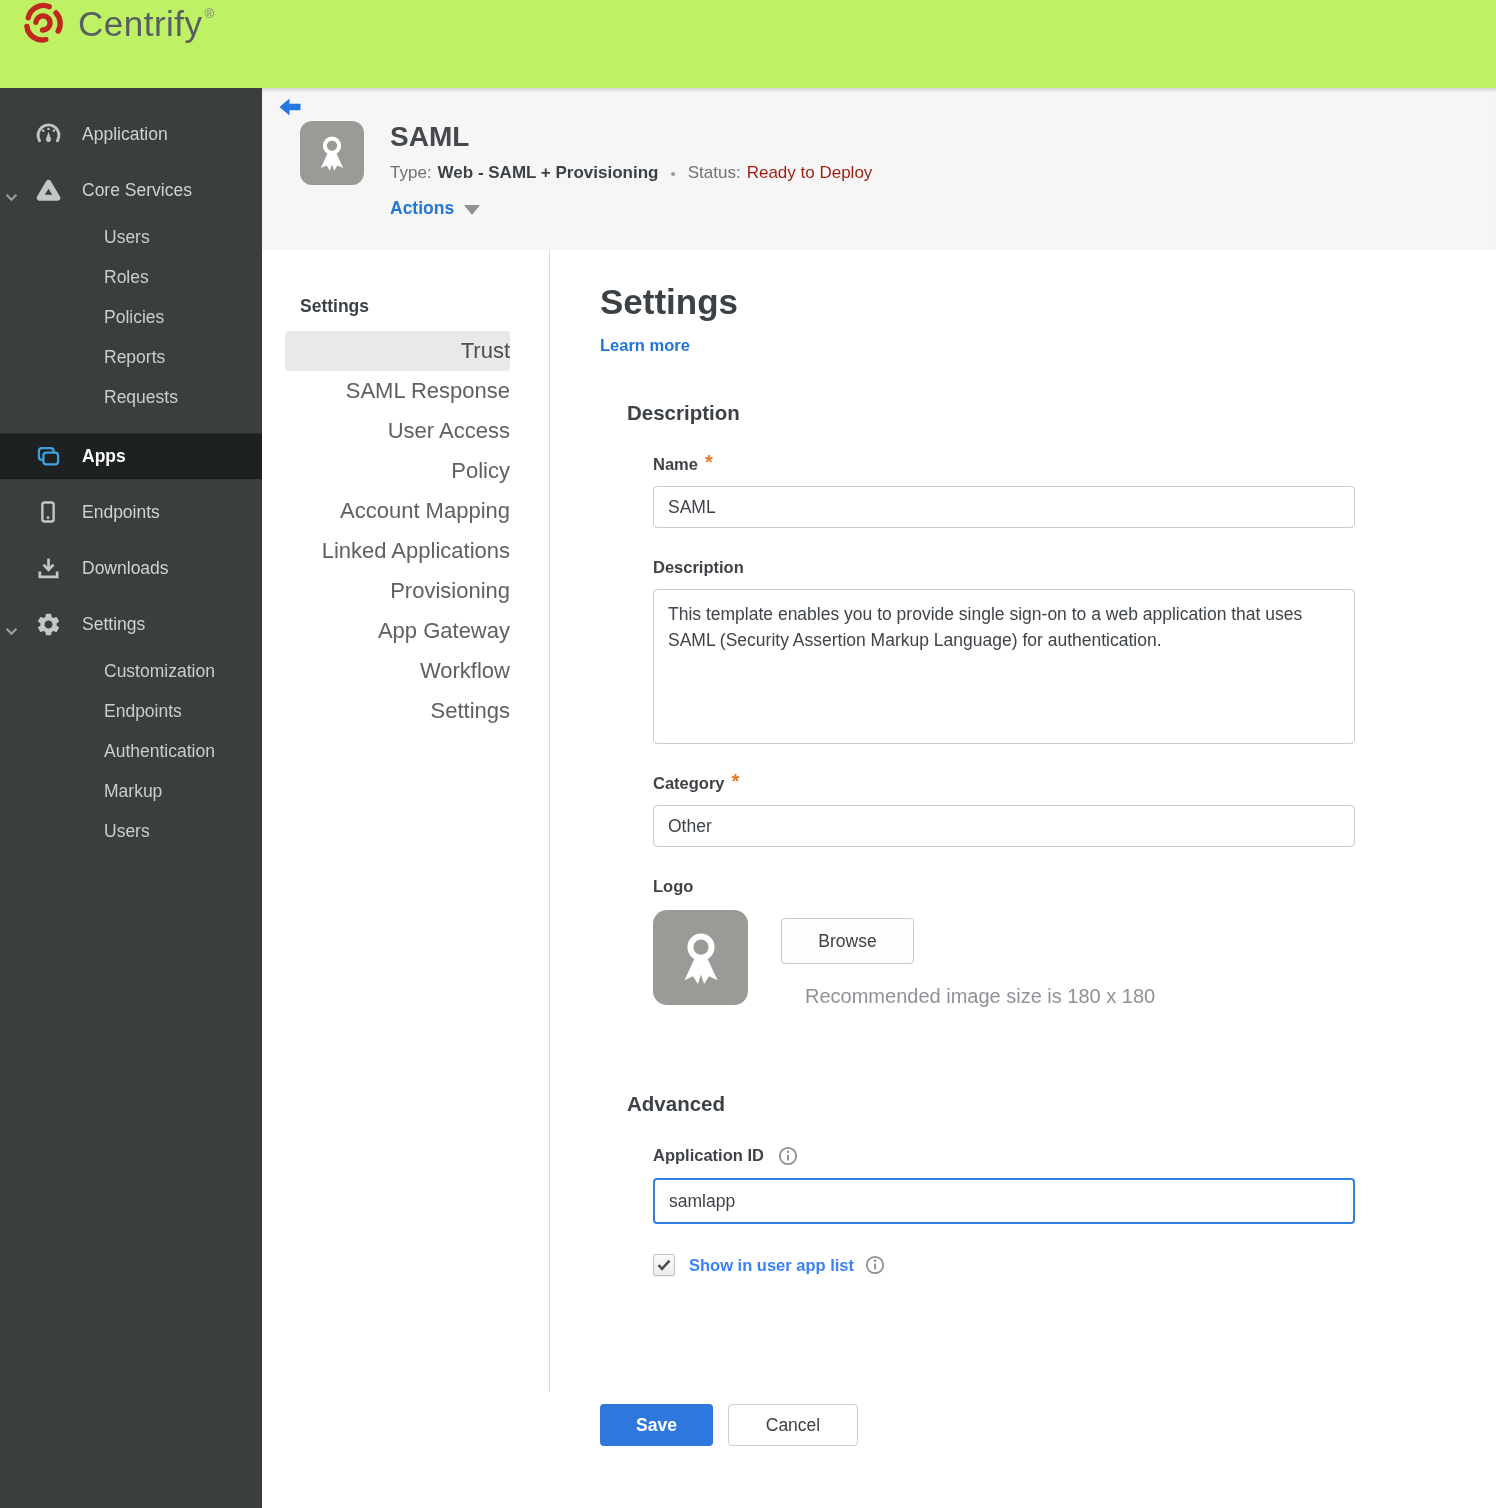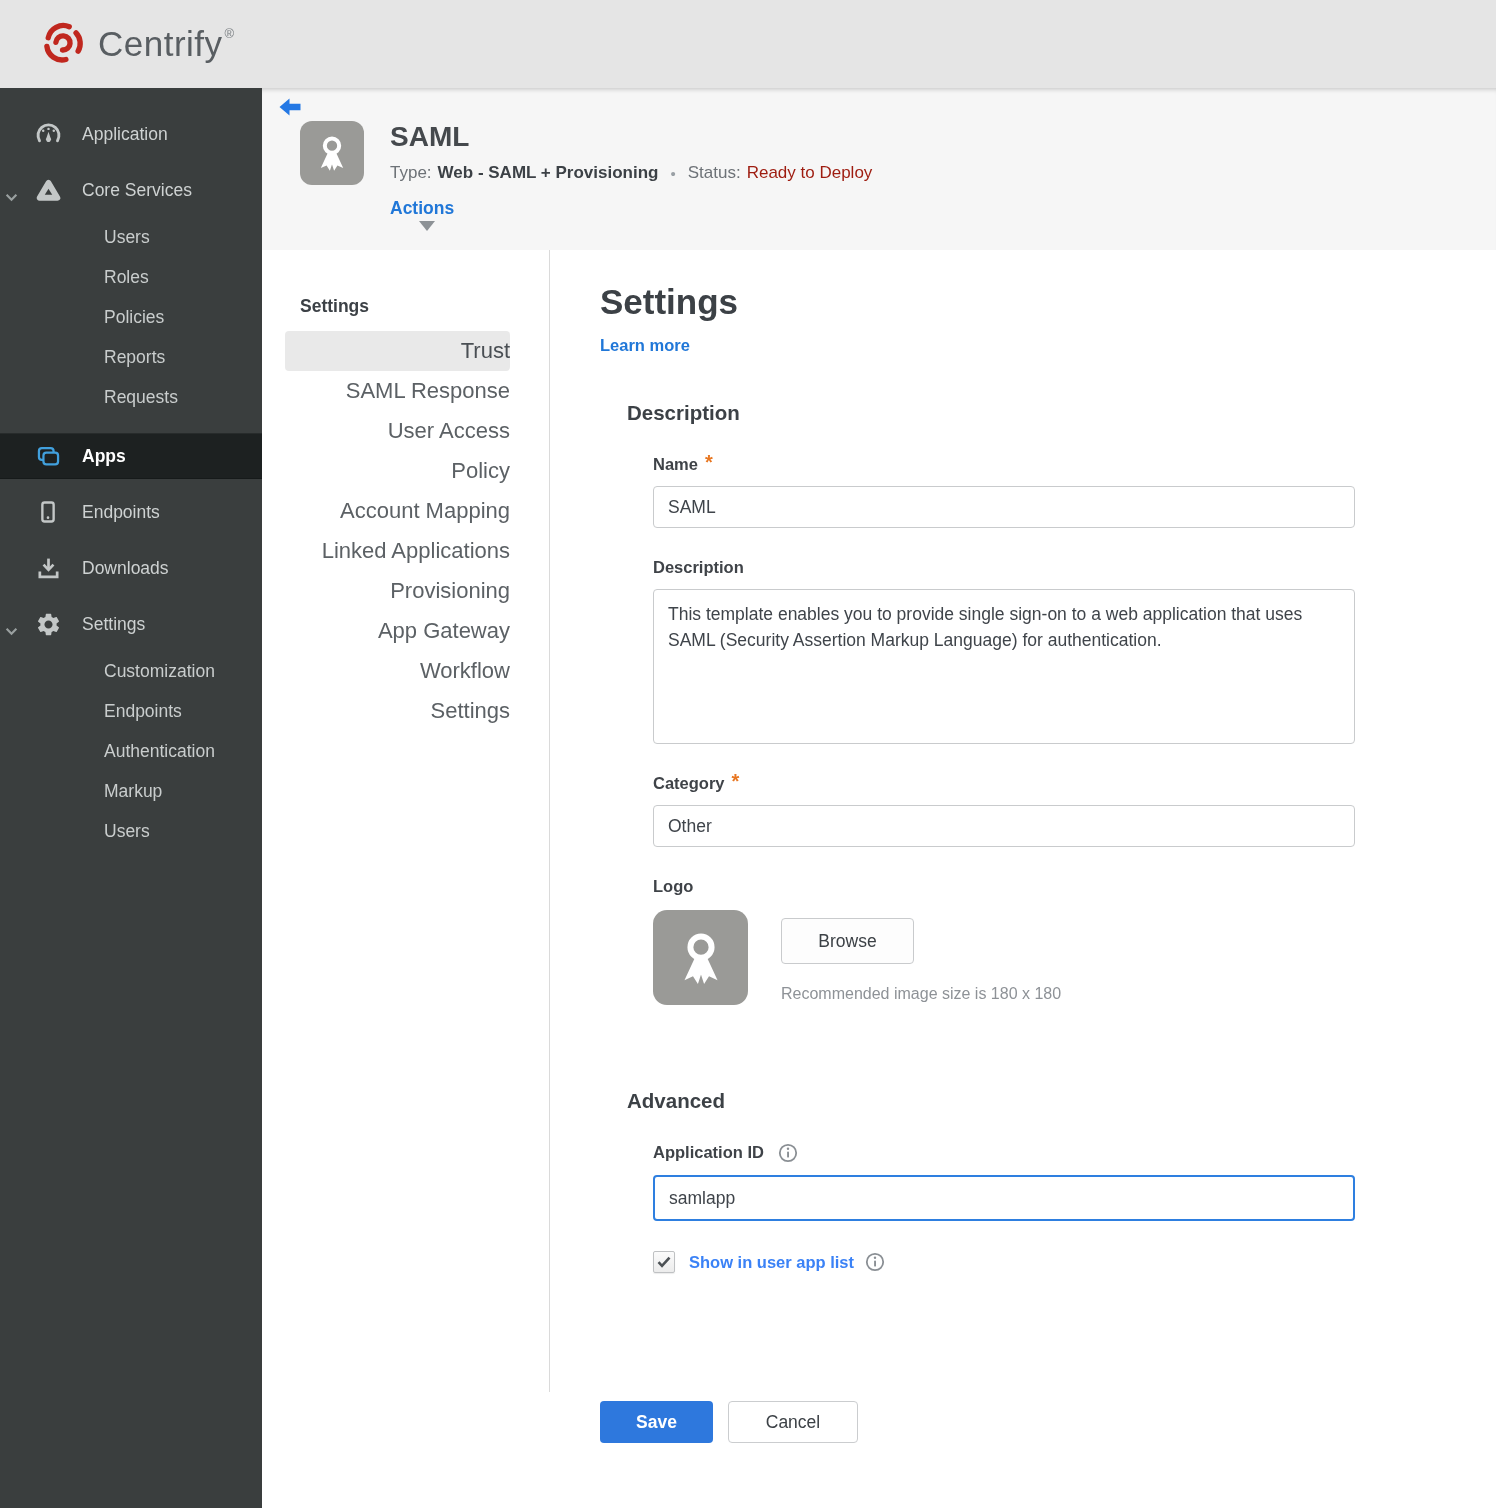--- a/index.html
+++ b/index.html
@@ -1,20 +1,20 @@
 <!DOCTYPE html>
 <html><head>
 <meta charset="utf-8">
 <style>
   * { margin:0; padding:0; box-sizing:border-box; }
   html,body { width:1496px; background:#fff; font-family:"Liberation Sans","DejaVu Sans",sans-serif; }
   body { position:relative; height:1508px; overflow:hidden; color:#3c4146; }
 
   
-  .topbar { height:88px; background:#e5e5e5; display:flex; align-items:center; padding-left:40px; position:relative; z-index:5; }
+  .topbar { height:88px; background:#bef264; display:flex; align-items:flex-start; padding-left:20px; position:relative; z-index:5; }
   .brand { display:flex; align-items:flex-start; }
   .brand svg { margin-right:12px; }
   .brand-name { font-size:35px; color:#595e62; font-weight:500; letter-spacing:0.5px; line-height:48px; }
   .brand-reg { font-size:13px; color:#7a7f83; margin-top:6px; margin-left:2px; }
 
   
   .sidebar { position:absolute; top:88px; left:0; bottom:0; width:262px; background:#3a3e3e; color:#ced2d2; font-size:17.5px; }
   .side-item { display:flex; align-items:center; height:46px; padding-left:34px; position:relative; cursor:pointer; }
   .side-item .ico { width:28px; height:28px; display:flex; align-items:center; justify-content:center; color:#c3c7c7; flex:0 0 28px; }
   .side-item .lbl { margin-left:20px; }
@@ -33,21 +33,21 @@
   .band { height:162px; background:#f6f6f6; position:relative; box-shadow: inset 0 5px 5px -4px rgba(0,0,0,0.22); }
   .back-btn { position:absolute; top:9px; left:16px; width:24px; height:22px; cursor:pointer; }
   .band-row { display:flex; padding:33px 0 0 38px; }
   .app-logo-sm { width:64px; height:64px; border-radius:12px; background:#9a9a97; display:flex; align-items:center; justify-content:center; flex:0 0 64px; }
   .band-text { margin-left:26px; }
   .app-title { font-size:28px; font-weight:bold; color:#45494d; }
   .meta { margin-top:10px; font-size:17px; color:#6d7277; display:flex; align-items:center; }
   .meta b { color:#3c4146; margin-left:6px; }
   .meta .dot { margin:0 12px; color:#9aa0a5; font-size:15px; }
   .meta .status-v { color:#9e1c10; font-weight:normal; margin-left:6px; }
-  .actions { margin-top:15px; display:inline-flex; align-items:center; cursor:pointer;flex-direction:column; }
+  .actions { margin-top:15px; display:inline-flex; align-items:center; cursor:pointer; }
   .actions .alabel { color:#2077d8; font-weight:bold; font-size:17.5px; }
   .caret { width:0; height:0; border-left:8px solid transparent; border-right:8px solid transparent; border-top:10px solid #8d9296; margin-left:10px; margin-top:2px; }
 
   
   .body-row { display:flex; align-items:flex-start; background:#fff; }
   .subnav { width:288px; flex:0 0 288px; padding:46px 0 0 23px; border-right:1px solid #dadada; height:1142px; }
   .subnav-header { font-size:17.5px; font-weight:bold; color:#3c4146; padding-left:15px; margin-bottom:14px; }
   .subnav-item { width:225px; height:40px; line-height:40px; padding-left:15px; font-size:22px; color:#5c6165; border-radius:4px; cursor:pointer;text-align:right; }
   .subnav-item.selected { background:#e9e9e9; color:#4a4f54; }
 
@@ -58,21 +58,21 @@
   .field { margin-left:53px; }
   .field-label { display:flex; align-items:flex-start; margin-top:30px; font-size:16.5px; font-weight:bold; color:#3f4348; }
   .req { color:#e87722; font-size:20px; margin-left:7px; line-height:14px; }
   .tin { width:702px; height:42px; border:1px solid #c9cbcd; border-radius:4px; font-size:17.5px; color:#3f444a; padding:0 14px; margin-top:12px; font-family:"Liberation Sans","DejaVu Sans",sans-serif; outline:none; background:#fff; display:block; }
   textarea.tin { height:155px; padding:11px 14px; line-height:26px; resize:none; }
   .tin.focused { border:2px solid #2e7fe0; height:46px; width:702px; }
   .logo-row { display:flex; margin-top:14px; }
   .logo-tile { width:95px; height:95px; border-radius:14px; background:#9a9a97; display:flex; align-items:center; justify-content:center; flex:0 0 95px; }
   .logo-side { margin-left:33px; padding-top:8px; }
   .browse-btn { width:133px; height:46px; background:#fdfdfd; border:1px solid #c9cbcd; border-radius:4px; font-size:17.5px; color:#3c4146; cursor:pointer; font-family:"Liberation Sans","DejaVu Sans",sans-serif; }
-  .logo-hint { margin-top:21px; color:#8e9297; font-size:16px; }
+  .logo-hint { margin-top:21px; color:#8e9297; font-size:20px;margin-left:24px; }
   .adv-h { margin-top:84px; }
   .info-ic { margin-left:14px; cursor:pointer; display:inline-flex; }
   .check-row { display:flex; align-items:center; margin-top:30px; margin-left:53px; }
   .checkbox { width:22px; height:22px; border:1px solid #bfc1c3; border-radius:2px; background:linear-gradient(#fbfbfb,#ececec); display:flex; align-items:center; justify-content:center; cursor:pointer; box-shadow:0 1px 1px rgba(0,0,0,0.08); }
   .check-label { margin-left:14px; font-size:16.5px; font-weight:bold; color:#3b82f6; }
   .check-row .info-ic { margin-left:11px; }
   .footer-btns { display:flex; margin-top:128px; padding-bottom:24px; }
   .save-btn { width:113px; height:42px; background:#2e78dd; border:none; border-radius:4px; color:#fff; font-weight:bold; font-size:17.5px; cursor:pointer; font-family:"Liberation Sans","DejaVu Sans",sans-serif; }
   .cancel-btn { width:130px; height:42px; margin-left:15px; background:#fff; border:1px solid #cbcdcf; border-radius:4px; color:#3c4146; font-size:17.5px; cursor:pointer; font-family:"Liberation Sans","DejaVu Sans",sans-serif; }
 </style>

